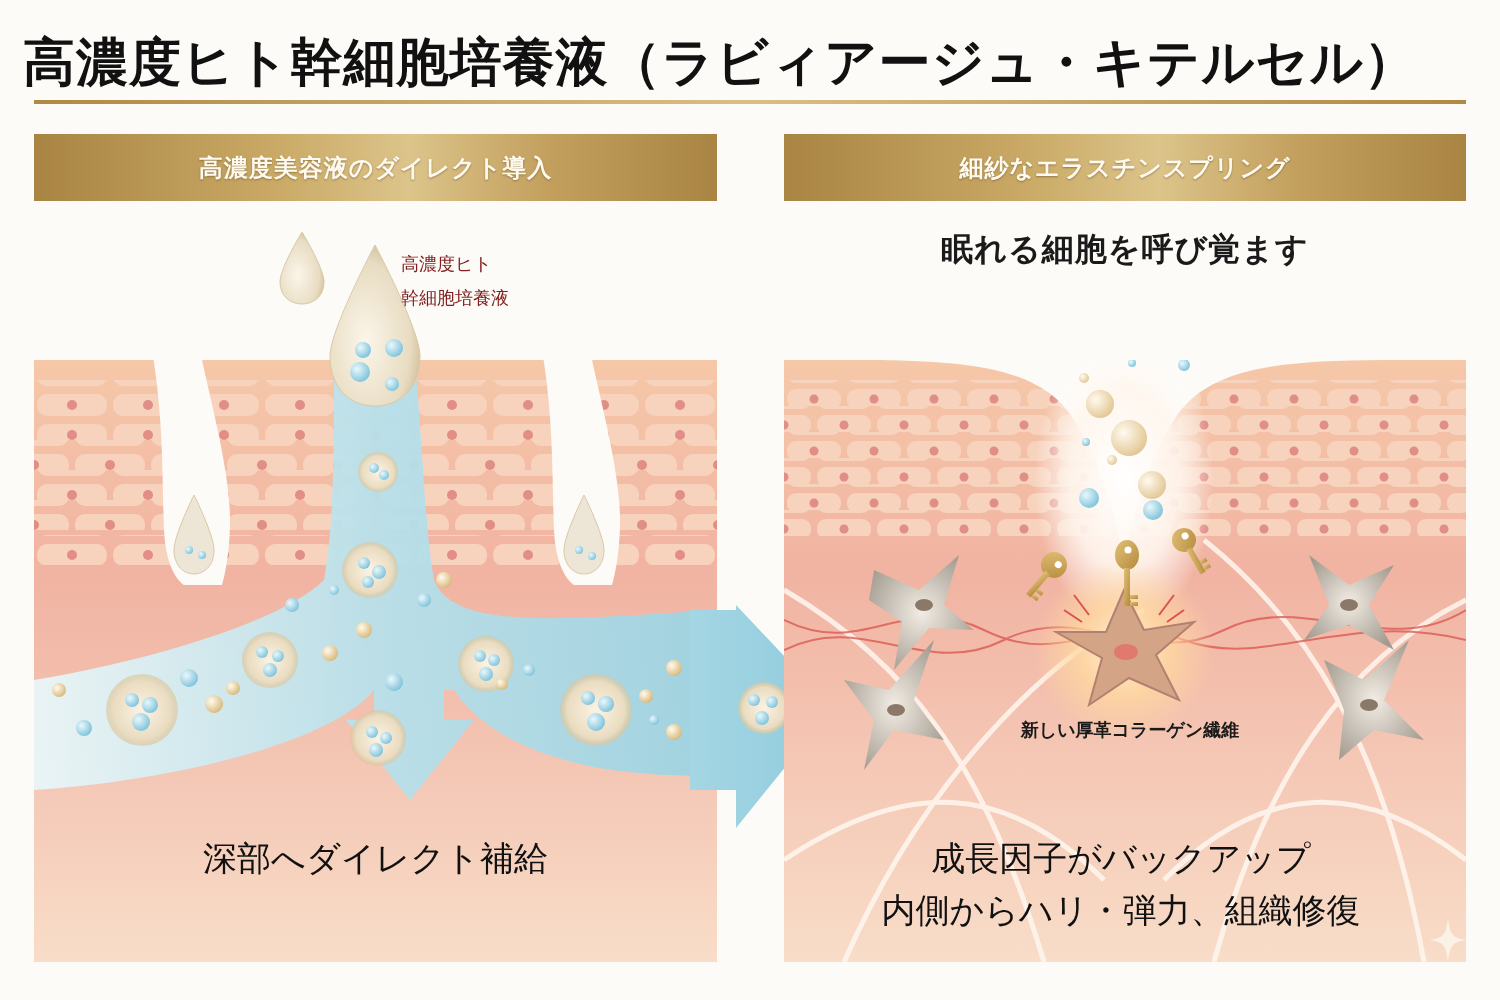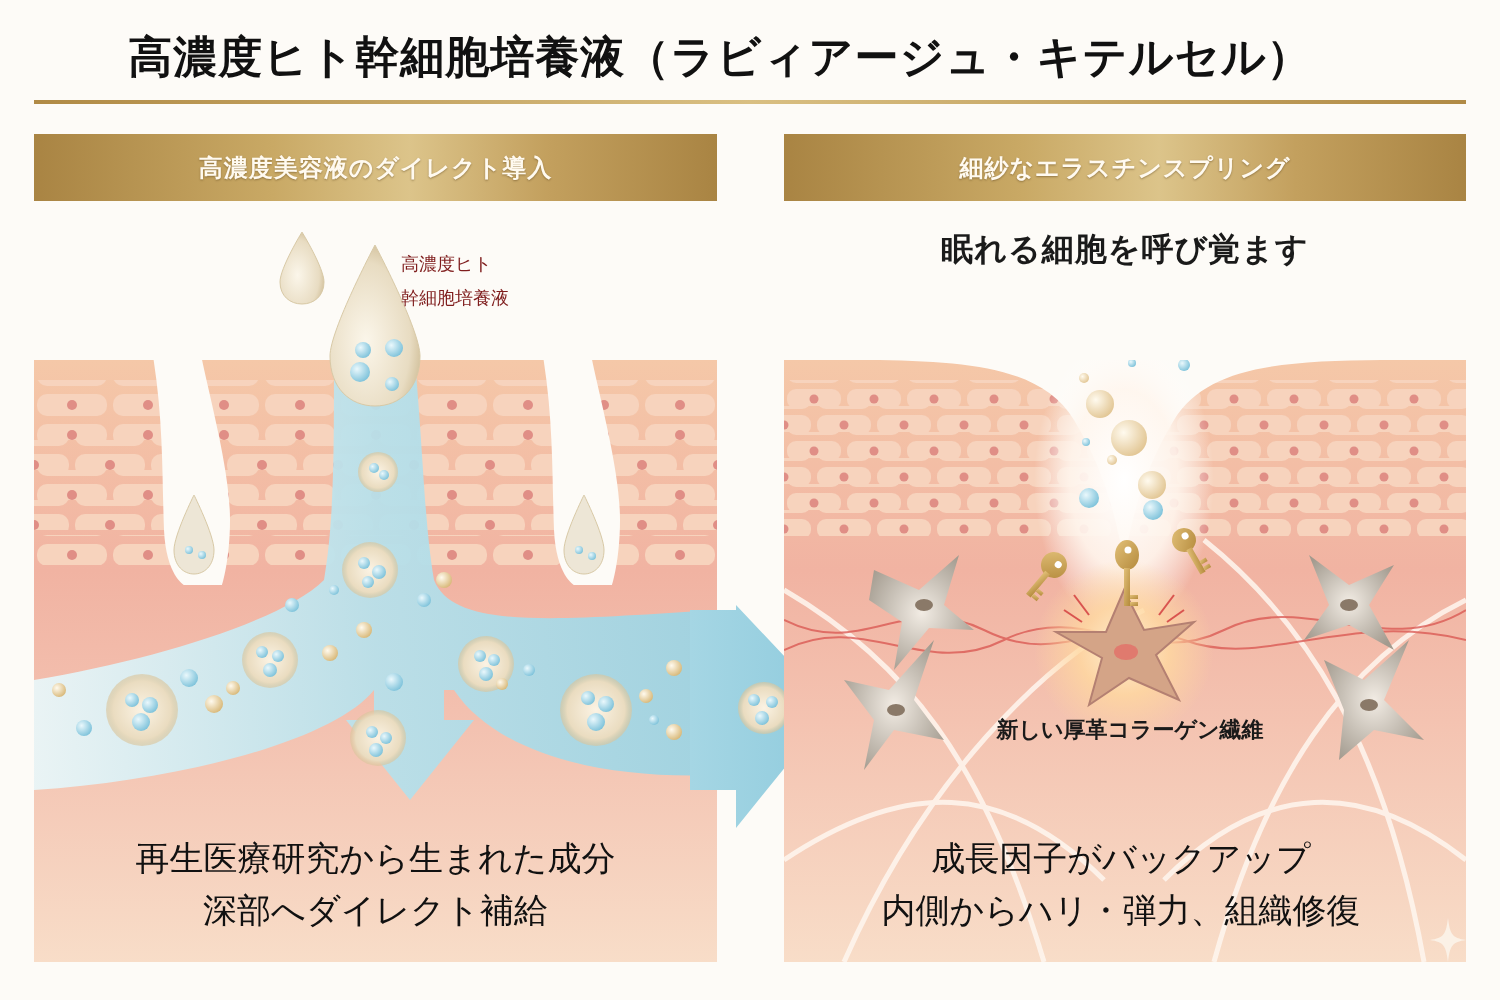--- a/index.html
+++ b/index.html
@@ -1,21 +1,21 @@
 <!DOCTYPE html>
 <html><head>
 <meta charset="utf-8">
 <style>
   * { box-sizing: border-box; margin: 0; padding: 0; }
   html, body { width: 1500px; height: 1000px; background: #fdfbf7; overflow: hidden; }
   body { font-family: "DejaVu Sans", "Liberation Sans", sans-serif; position: relative; color: #1a1a1a; }
 
   .title {
     position: absolute; left: 0; top: 28px; width: 1440px; text-align: center;
-    font-size: 44px; font-weight: bold; letter-spacing: 1px; color: #111;
+    font-size: 52px; font-weight: bold; letter-spacing: 1px; color: #111;
   }
   .title-rule {
     position: absolute; left: 34px; top: 100px; width: 1432px; height: 4px;
     background: linear-gradient(90deg, #b08a45, #d9bf82 50%, #b08a45);
   }
 
   .banner {
     position: absolute; top: 134px; height: 67px;
     background: linear-gradient(90deg, #a98443 0%, #c9a965 35%, #dcc48a 55%, #c3a05e 75%, #a98443 100%);
     color: #fffaf0; font-size: 24px; font-weight: bold; letter-spacing: 1px;
@@ -37,21 +37,21 @@
     position: absolute; left: 784px; width: 682px; top: 228px; text-align: center;
     font-size: 32px; font-weight: bold; color: #1a1a1a; letter-spacing: 1px;
   }
   .caption {
     position: absolute; text-align: center; font-size: 34px; line-height: 52px; color: #111;
   }
   .caption.left { left: 34px; width: 683px; top: 832px; }
   .caption.right { left: 784px; width: 674px; top: 832px; }
   .fiberlabel {
     position: absolute; left: 880px; width: 500px; top: 710px; text-align: center;
-    font-size: 22px; line-height: 40px; color: #1a1a1a; font-weight: bold;
+    font-size: 18px; line-height: 40px; color: #1a1a1a; font-weight: bold;
   }
   .big-arrow { position: absolute; left: 0; top: 0; pointer-events: none; }
   .sparkle {
     position: absolute; left: 1430px; top: 918px; width: 36px; height: 44px;
   }
 </style>
 </head>
 <body>
 
 <div class="title">高濃度ヒト幹細胞培養液（ラビィアージュ・キテルセル）</div>
@@ -339,21 +339,20 @@
   </svg>
 </div>
 
 <div class="sublabel">眠れる細胞を呼び覚ます</div>
 
 <div class="fiberlabel">
   <div>新しい厚革コラーゲン繊維</div>
 </div>
 
 <div class="caption left">
-  <div>再生医療研究から生まれた成分</div>
   <div>深部へダイレクト補給</div>
 </div>
 <div class="caption right">
   <div>成長因子がバックアップ</div>
   <div>内側からハリ・弾力、組織修復</div>
 </div>
 
 <svg class="sparkle" viewBox="0 0 36 44">
   <path d="M18 0 C20 16 22 20 36 22 C22 24 20 28 18 44 C16 28 14 24 0 22 C14 20 16 16 18 0 Z" fill="#fbf1e6"></path>
 </svg>

